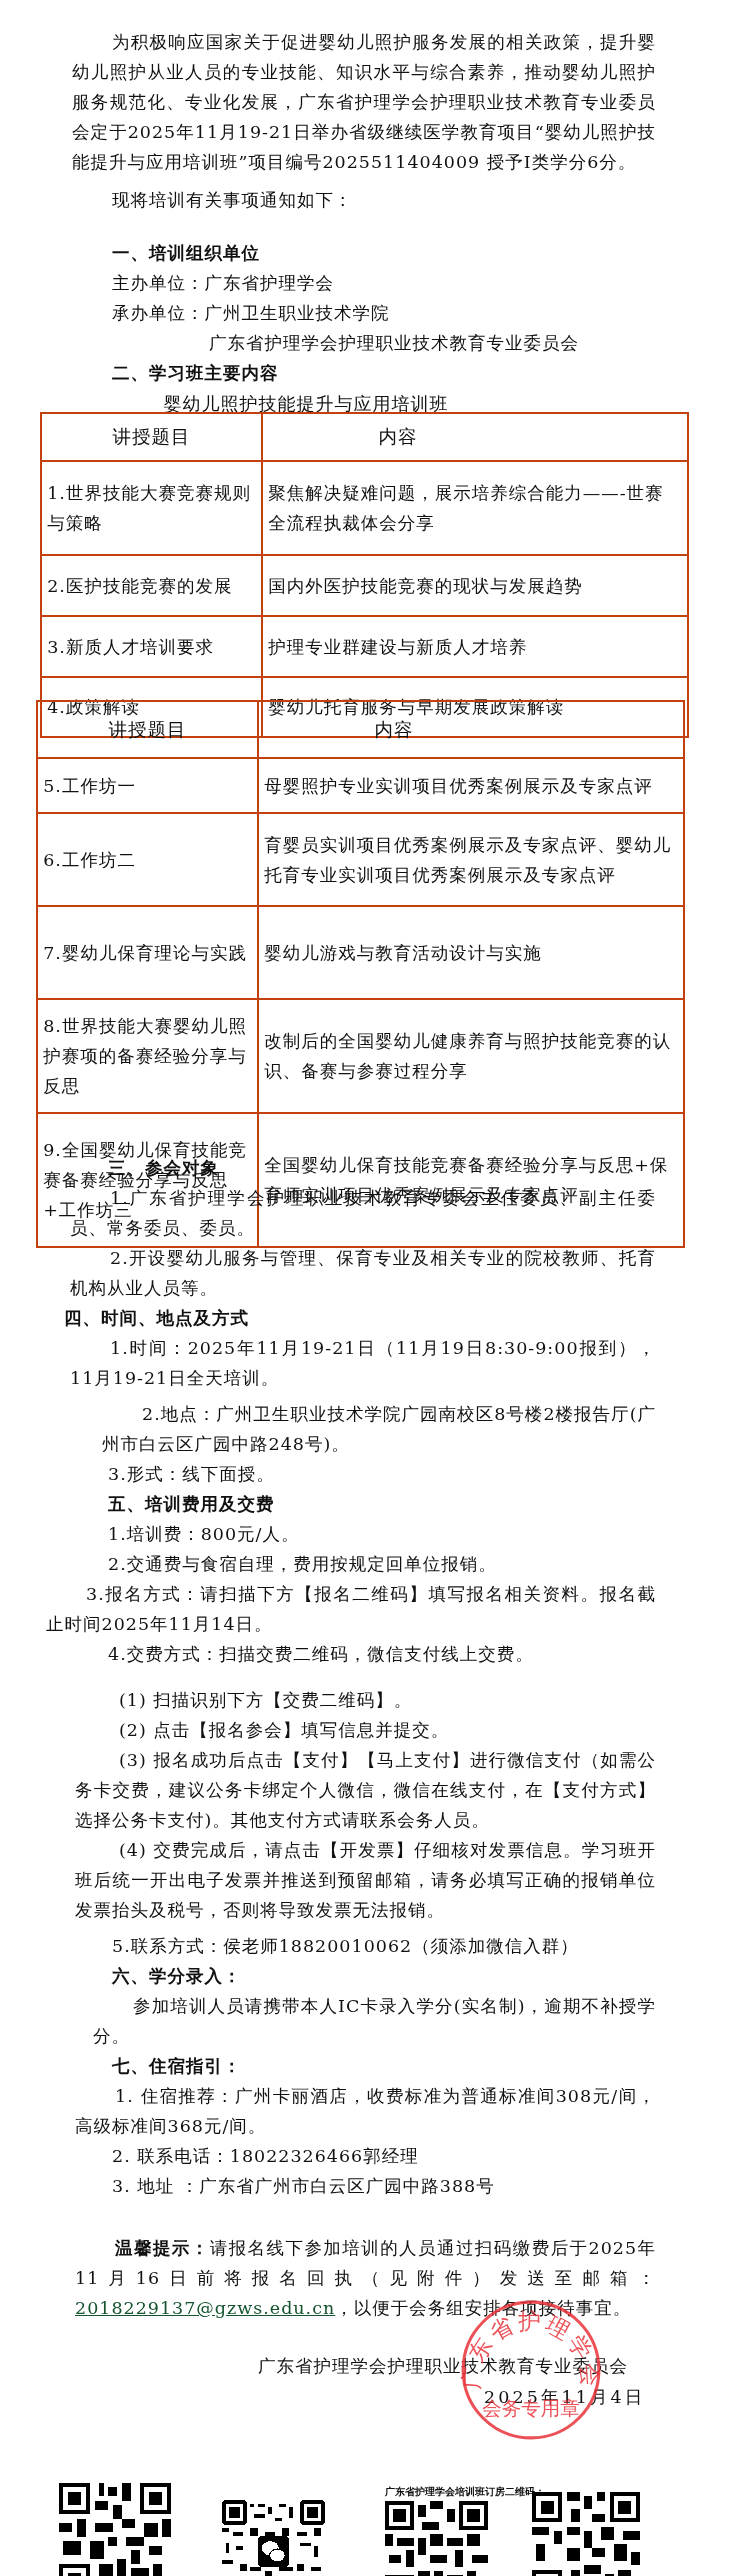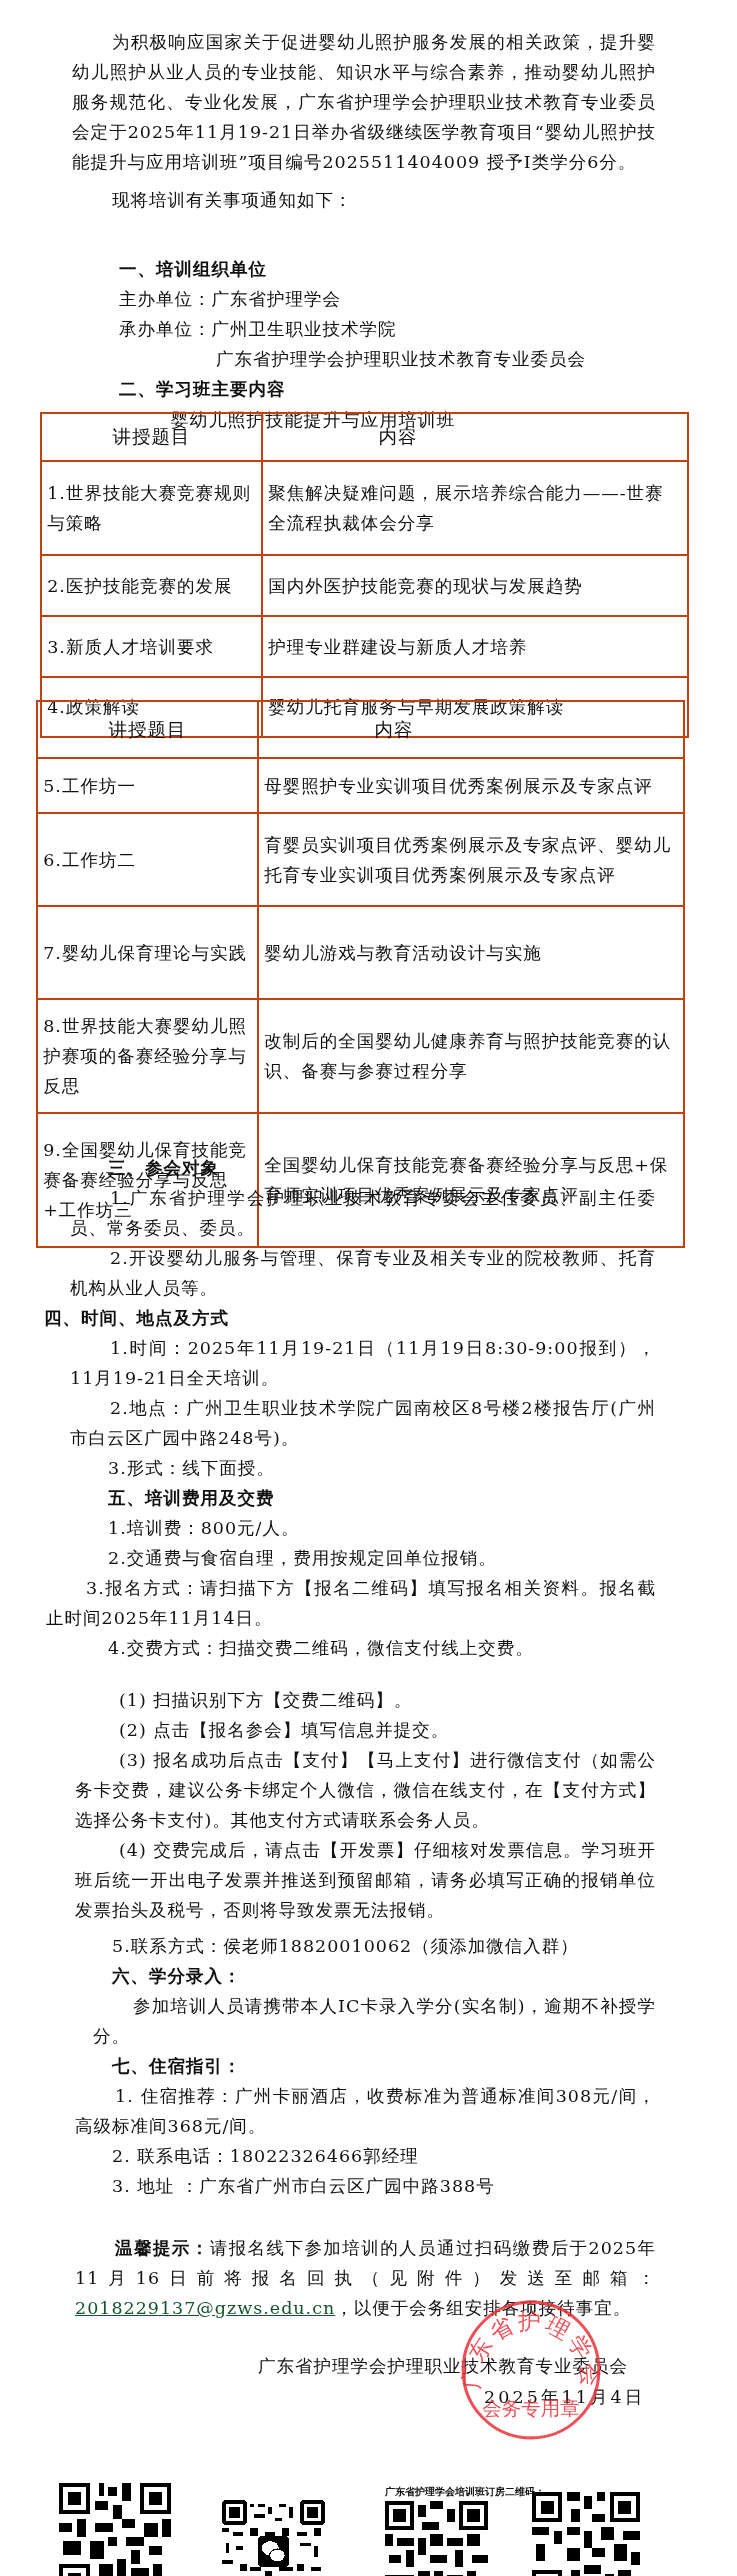--- a/index.html
+++ b/index.html
@@ -70,21 +70,21 @@
 </head>
 <body>
 
 <div class="page">
 
   <div class="abs" style="top:27px;left:0;width:738px;">
     <p class="para indent">为积极响应国家关于促进婴幼儿照护服务发展的相关政策，提升婴幼儿照护从业人员的专业技能、知识水平与综合素养，推动婴幼儿照护服务规范化、专业化发展，广东省护理学会护理职业技术教育专业委员会定于2025年11月19-21日举办省级继续医学教育项目“婴幼儿照护技能提升与应用培训班”项目编号2025511404009 授予Ⅰ类学分6分。</p>
     <p class="line" style="margin-top:8px;">现将培训有关事项通知如下：</p>
   </div>
 
-  <div class="abs" style="top:238px;left:7px;width:664px;margin-top:16px;">
+  <div class="abs" style="top:238px;left:0;width:664px;">
     <div class="heading">一、培训组织单位</div>
     <div class="line">主办单位：广东省护理学会</div>
     <div class="line">承办单位：广州卫生职业技术学院</div>
     <div class="line-sub">广东省护理学会护理职业技术教育专业委员会</div>
     <div class="heading">二、学习班主要内容</div>
     <div class="center-title" style="margin-left:-52px;">婴幼儿照护技能提升与应用培训班</div>
   </div>
 
   <table class="course t1 abs" style="top:412px;">
     <tbody>
@@ -137,23 +137,23 @@
           <td class="c1">9.全国婴幼儿保育技能竞赛备赛经验分享与反思+工作坊三</td>
           <td>全国婴幼儿保育技能竞赛备赛经验分享与反思+保育师实训项目优秀案例展示及专家点评</td>
         </tr>
   </tbody>
     </table>
 
   <div class="abs" style="top:1153px;left:0;width:738px;">
     <div class="heading" style="padding-left:108px">三、参会对象</div>
     <p class="para indent" style="padding-left:70px;line-height:30px;">1.广东省护理学会护理职业技术教育专委会主任委员、副主任委员、常务委员、委员。</p>
     <p class="para indent" style="padding-left:70px;">2.开设婴幼儿服务与管理、保育专业及相关专业的院校教师、托育机构从业人员等。</p>
-    <div class="heading" style="padding-left:44px">四、时间、地点及方式</div>
+    <div class="heading" style="padding-left:64px">四、时间、地点及方式</div>
     <p class="para indent" style="padding-left:70px;">1.时间：2025年11月19-21日（11月19日8:30-9:00报到），11月19-21日全天培训。</p>
-    <p class="para indent" style="padding-left:70px;">2.地点：广州卫生职业技术学院广园南校区8号楼2楼报告厅(广州市白云区广园中路248号)。</p>
+    <p class="para indent" style="padding-left:102px;margin-top:6px;">2.地点：广州卫生职业技术学院广园南校区8号楼2楼报告厅(广州市白云区广园中路248号)。</p>
     <div class="line" style="padding-left:108px">3.形式：线下面授。</div>
     <div class="heading" style="padding-left:108px">五、培训费用及交费</div>
     <div class="line" style="padding-left:108px">1.培训费：800元/人。</div>
     <div class="line" style="padding-left:108px">2.交通费与食宿自理，费用按规定回单位报销。</div>
     <p class="para indent" style="padding-left:46px;">3.报名方式：请扫描下方【报名二维码】填写报名相关资料。报名截止时间2025年11月14日。</p>
     <div class="line" style="padding-left:108px">4.交费方式：扫描交费二维码，微信支付线上交费。</div>
   </div>
 
   <div class="abs" style="top:1685px;left:0;width:738px;">
     <p class="para" style="padding-left:75px;text-indent:44px;">(1) 扫描识别下方【交费二维码】。</p>

